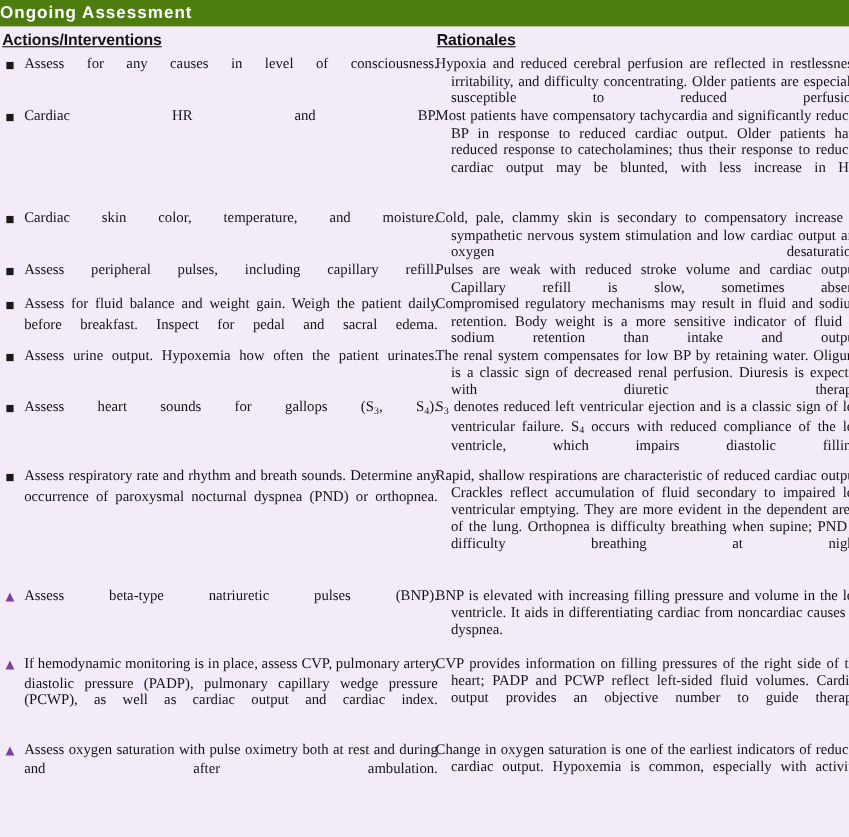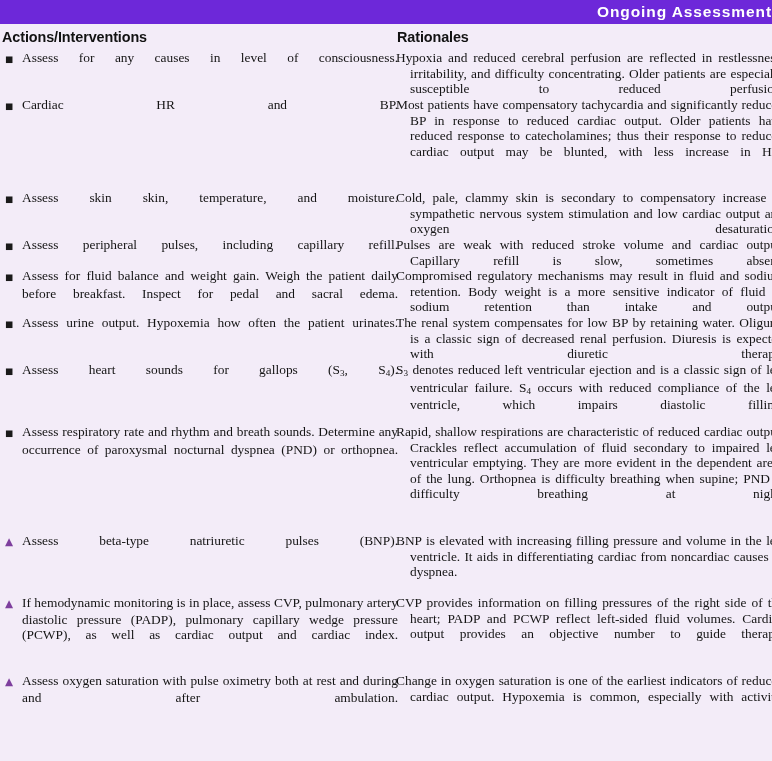--- a/index.html
+++ b/index.html
@@ -15,24 +15,24 @@
   }
   .page {
     position: relative;
     width: 772px;
     height: 761px;
     background: #f3ecf8;
     box-sizing: border-box;
   }
   .title-bar {
     height: 24px;
-    background: #6d28d9;
+    background: #4d7c0f;
     display: flex;
     align-items: center;
-    justify-content: flex-end;
+    justify-content: flex-start;
     width: 100%;
     box-sizing: border-box;
   }
   .title-bar-text {
     color: #ffffff;
     font-family: "Liberation Sans", sans-serif;
     font-weight: bold;
     font-size: 15.5px;
     letter-spacing: 0.9px;
     line-height: 1;
@@ -43,20 +43,21 @@
     height: 26px;
   }
   .col-header {
     position: absolute;
     top: 5px;
     font-family: "Liberation Sans", sans-serif;
     font-weight: bold;
     font-size: 14.4px;
     color: #121212;
     letter-spacing: -0.1px;
+    text-decoration: underline;
   }
   .col-header.left  { left: 2px; }
   .col-header.right { left: 397px; }
 
   .table-body {
     position: relative;
     padding: 0;
   }
   .row {
     position: relative;
@@ -130,21 +131,21 @@
   <div class="table-body" id="table-body">
       <div class="row" style="position: absolute; top: 0px; left: 0px;">
         <div class="cell left"><span class="bullet square">■</span><span>Assess for any causes in level of consciousness.</span></div>
         <div class="cell right"><span>Hypoxia and reduced cerebral perfusion are reflected in restlessness, irritability, and difficulty concentrating. Older patients are especially susceptible to reduced perfusion.</span></div>
       </div>
       <div class="row" style="position: absolute; top: 47px; left: 0px;">
         <div class="cell left"><span class="bullet square">■</span><span>Cardiac HR and BP.</span></div>
         <div class="cell right"><span>Most patients have compensatory tachycardia and significantly reduced BP in response to reduced cardiac output. Older patients have reduced response to catecholamines; thus their response to reduced cardiac output may be blunted, with less increase in HR.</span></div>
       </div>
       <div class="row" style="position: absolute; top: 140px; left: 0px;">
-        <div class="cell left"><span class="bullet square">■</span><span>Assess skin skin, temperature, and moisture.</span></div>
+        <div class="cell left"><span class="bullet square">■</span><span>Cardiac skin color, temperature, and moisture.</span></div>
         <div class="cell right"><span>Cold, pale, clammy skin is secondary to compensatory increase in sympathetic nervous system stimulation and low cardiac output and oxygen desaturation.</span></div>
       </div>
       <div class="row" style="position: absolute; top: 187px; left: 0px;">
         <div class="cell left"><span class="bullet square">■</span><span>Assess peripheral pulses, including capillary refill.</span></div>
         <div class="cell right"><span>Pulses are weak with reduced stroke volume and cardiac output. Capillary refill is slow, sometimes absent.</span></div>
       </div>
       <div class="row" style="position: absolute; top: 218px; left: 0px;">
         <div class="cell left"><span class="bullet square">■</span><span>Assess for fluid balance and weight gain. Weigh the patient daily before breakfast. Inspect for pedal and sacral edema.</span></div>
         <div class="cell right"><span>Compromised regulatory mechanisms may result in fluid and sodium retention. Body weight is a more sensitive indicator of fluid or sodium retention than intake and output.</span></div>
       </div>

